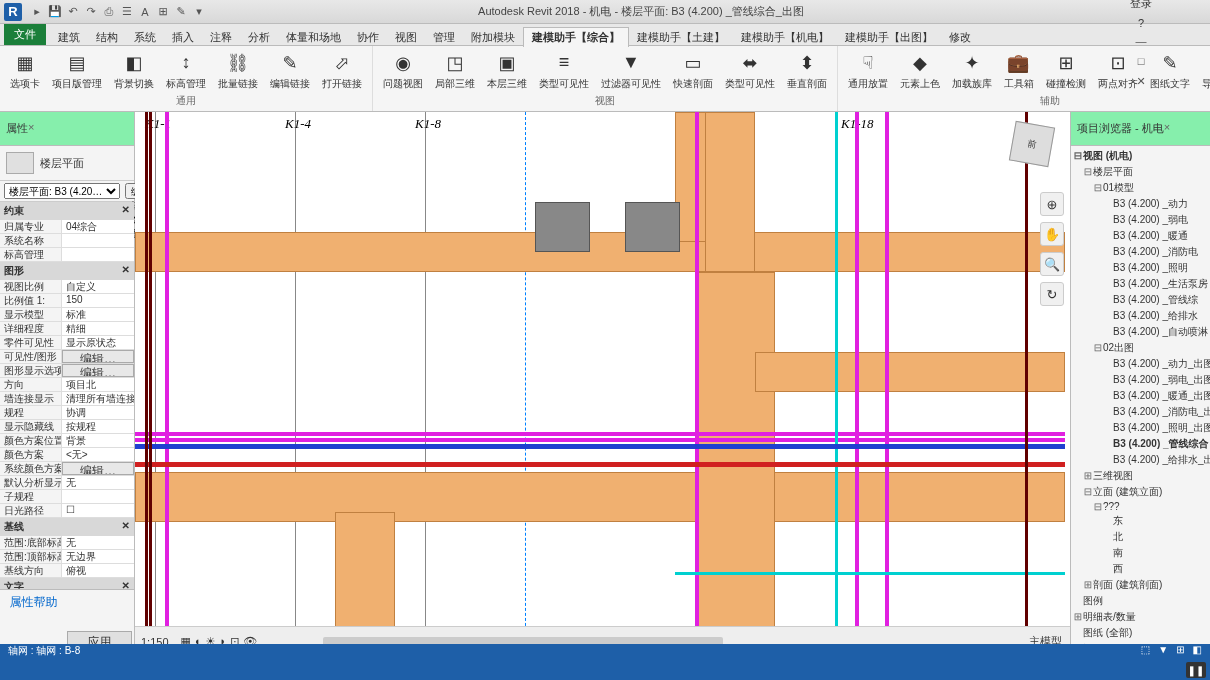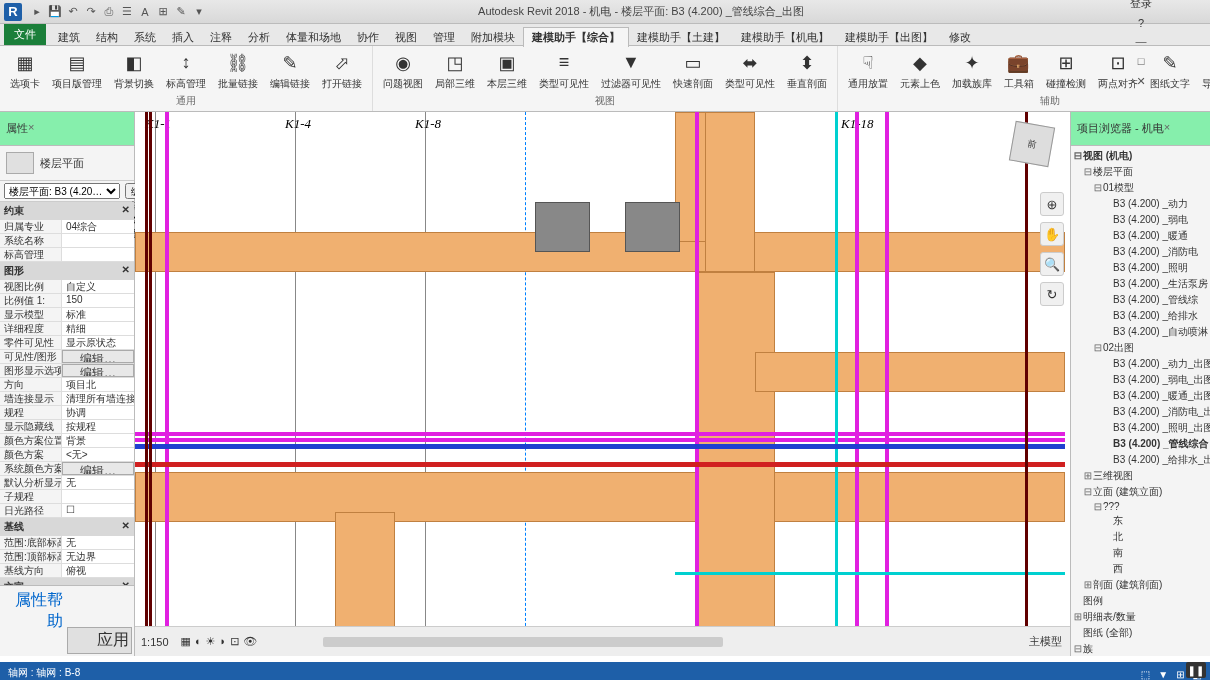--- a/index.html
+++ b/index.html
@@ -43,21 +43,21 @@
 .inst select { flex:1; font-size:10px; height:16px; }
 .inst button { font-size:10px; height:16px; padding:0 4px; }
 .pgrid { flex:1; overflow:auto; font-size:10px; }
 .pcat { background:#d8d8d8; padding:2px 4px; font-weight:bold; display:flex; justify-content:space-between; }
 .prow { display:flex; border-bottom:1px solid #ddd; height:14px; }
 .prow .k { width:62px; padding:0 4px; border-right:1px solid #ddd; overflow:hidden; white-space:nowrap; }
 .prow .v { flex:1; padding:0 4px; background:#fff; overflow:hidden; white-space:nowrap; }
 .prow .v.btn { text-align:center; background:#e8e8e8; border:1px solid #aaa; font-size:12px; }
 .prow .v.chk::before { content:"☐"; }
 .apply { display:flex; padding:2px; gap:2px; border-top:1px solid #bbb; }
-.apply span { flex:1; text-align:right; font-size:16px; padding:2px; }
+.apply span { flex:1; text-align:center; font-size:12px; padding:2px; }
 .apply .btn { background:#e0e0e0; border:1px solid #aaa;margin-top:39px; }
 
 
 .canvas-wrap { flex:1; position:relative; background:#fff; overflow:hidden; }
 .canvas { position:absolute; inset:0; }
 .grid-label { position:absolute; font-size:13px; font-style:italic; font-family:serif; color:#000; }
 .duct { position:absolute; background:#f0b070; border:1px solid #c08040; }
 .pipe-m { position:absolute; background:#e020e0; }
 .pipe-c { position:absolute; background:#00d0d0; }
 .pipe-b { position:absolute; background:#2040d0; }
@@ -74,21 +74,21 @@
 
 
 .browser { width:140px; background:#f4f4f4; border-left:1px solid #bbb; display:flex; flex-direction:column; }
 .tree { flex:1; overflow:auto; font-size:10px; padding:2px; }
 .tnode { white-space:nowrap; padding:1px 0; cursor:pointer; }
 .tnode.bold { font-weight:bold; }
 .tnode .tw { display:inline-block; width:10px; text-align:center; color:#666; }
 .ind1{padding-left:10px}.ind2{padding-left:20px}.ind3{padding-left:30px}
 .scroll-h { position:absolute; bottom:24px; left:135px; right:140px; height:30px; background:#eee; border-top:1px solid #ccc; display:flex; align-items:center; }
 .scroll-h .thumb { width:400px; height:10px; background:#ccc; margin-left:60px; border-radius:2px; }
-.status2 { position:absolute; bottom:0; left:0; right:0; height:18px; background:#1e5fa8; color:#fff; font-size:10px; display:flex; align-items:flex-end; padding:0 8px; justify-content:space-between; }
+.status2 { position:absolute; bottom:0; left:0; right:0; height:36px; background:#1e5fa8; color:#fff; font-size:10px; display:flex; align-items:flex-start; padding:0 8px; justify-content:space-between; }
 .status2 .r { display:flex; gap:8px; }
 .pause { position:absolute; bottom:2px; right:4px; width:20px; height:16px; background:#333; color:#fff; font-size:10px; display:flex; align-items:center; justify-content:center; border-radius:2px; }
 </style>
 </head>
 <body>
 
 <div class="titlebar">
   <div class="logo">R</div>
   <div class="qat">
     <span>▸</span>

